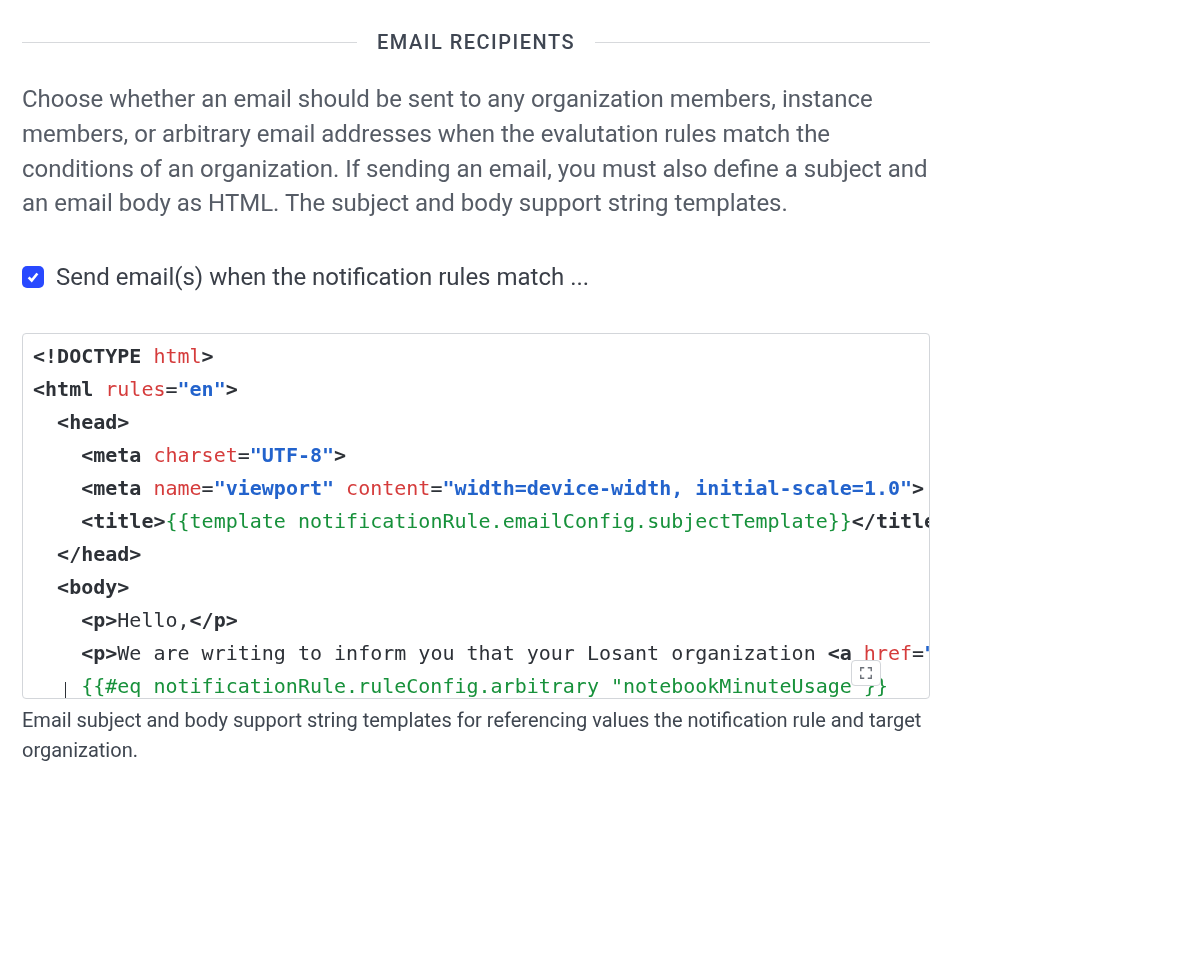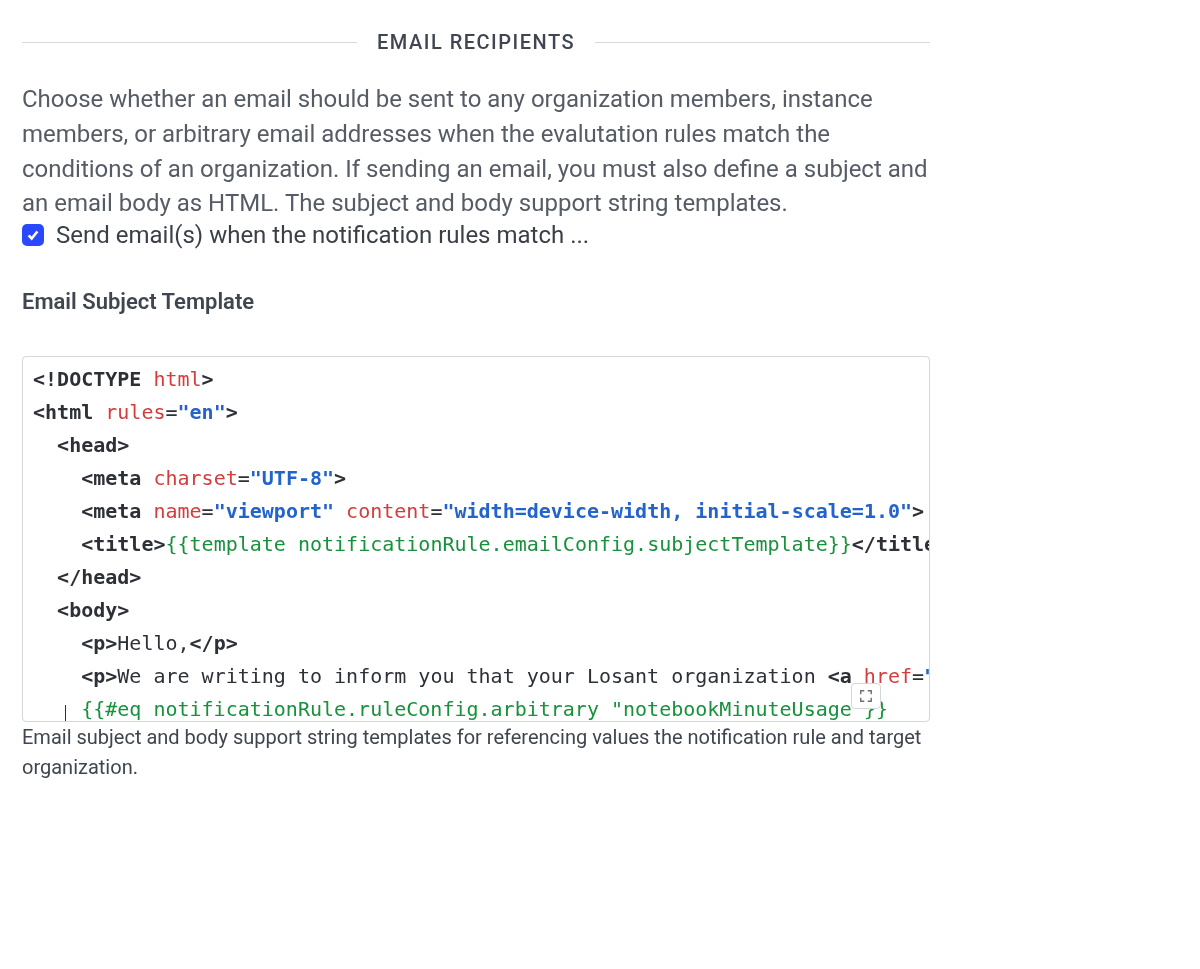--- a/index.html
+++ b/index.html
@@ -30,27 +30,27 @@
   .section-divider .title {
     font-size: 20px;
     letter-spacing: 1.5px;
     color: #3f4652;
     font-weight: 500;
   }
   .intro {
     font-size: 24px;
     line-height: 1.45;
     color: #565c66;
+    margin-bottom: 42px;
     max-width: 1140px;
   }
   .checkbox-row {
     display: flex;
     align-items: center;
     gap: 12px;
-    margin-bottom: 40px;
   }
   .checkbox {
     width: 22px;
     height: 22px;
     border-radius: 5px;
     background: #2849ff;
     display: inline-flex;
     align-items: center;
     justify-content: center;
     flex: 0 0 22px;
@@ -150,21 +150,21 @@
     border-radius: 4px;
     background: #ffffff;
     display: flex;
     align-items: center;
     justify-content: center;
     cursor: pointer;
     color: #6b7078;
   }
   .fullscreen-btn svg { width: 14px; height: 14px; }
   .help-text {
-    margin-top: 0;
+    margin-top: 6px;
     font-size: 20px;
     line-height: 1.5;
     color: #3f4650;
   }
   .help-text a {
     color: #2849ff;
     text-decoration: none;
   }
 </style>
 </head>
@@ -183,21 +183,20 @@
   <div class="checkbox-row">
     <span class="checkbox">
       <svg viewBox="0 0 16 16">
           <polyline points="3,8.5 6.5,12 13,4"></polyline>
         </svg>
     </span>
     <span class="checkbox-label">Send email(s) when the notification rules match ...</span>
   </div>
 
   <div class="field-block">
-    <div class="field-label">Email Subject Template</div>
   </div>
 
   <div class="field-block" style="margin-bottom:0;">
 
     <div class="code-editor-wrap">
       <div class="code-editor"><span class="tok-tag">&lt;!</span><span class="tok-tag">DOCTYPE</span><span class="tok-attr"> html</span><span class="tok-tag">&gt;</span>
 <span class="tok-tag">&lt;</span><span class="tok-tag">html</span><span class="tok-attr"> rules</span><span>=</span><span class="tok-str">"en"</span><span class="tok-tag">&gt;</span>
   <span class="tok-tag">&lt;</span><span class="tok-tag">head</span><span class="tok-tag">&gt;</span>
     <span class="tok-tag">&lt;</span><span class="tok-tag">meta</span><span class="tok-attr"> charset</span><span>=</span><span class="tok-str">"UTF-8"</span><span class="tok-tag">&gt;</span>
     <span class="tok-tag">&lt;</span><span class="tok-tag">meta</span><span class="tok-attr"> name</span><span>=</span><span class="tok-str">"viewport"</span><span class="tok-attr"> content</span><span>=</span><span class="tok-str">"width=device-width, initial-scale=1.0"</span><span class="tok-tag">&gt;</span>

